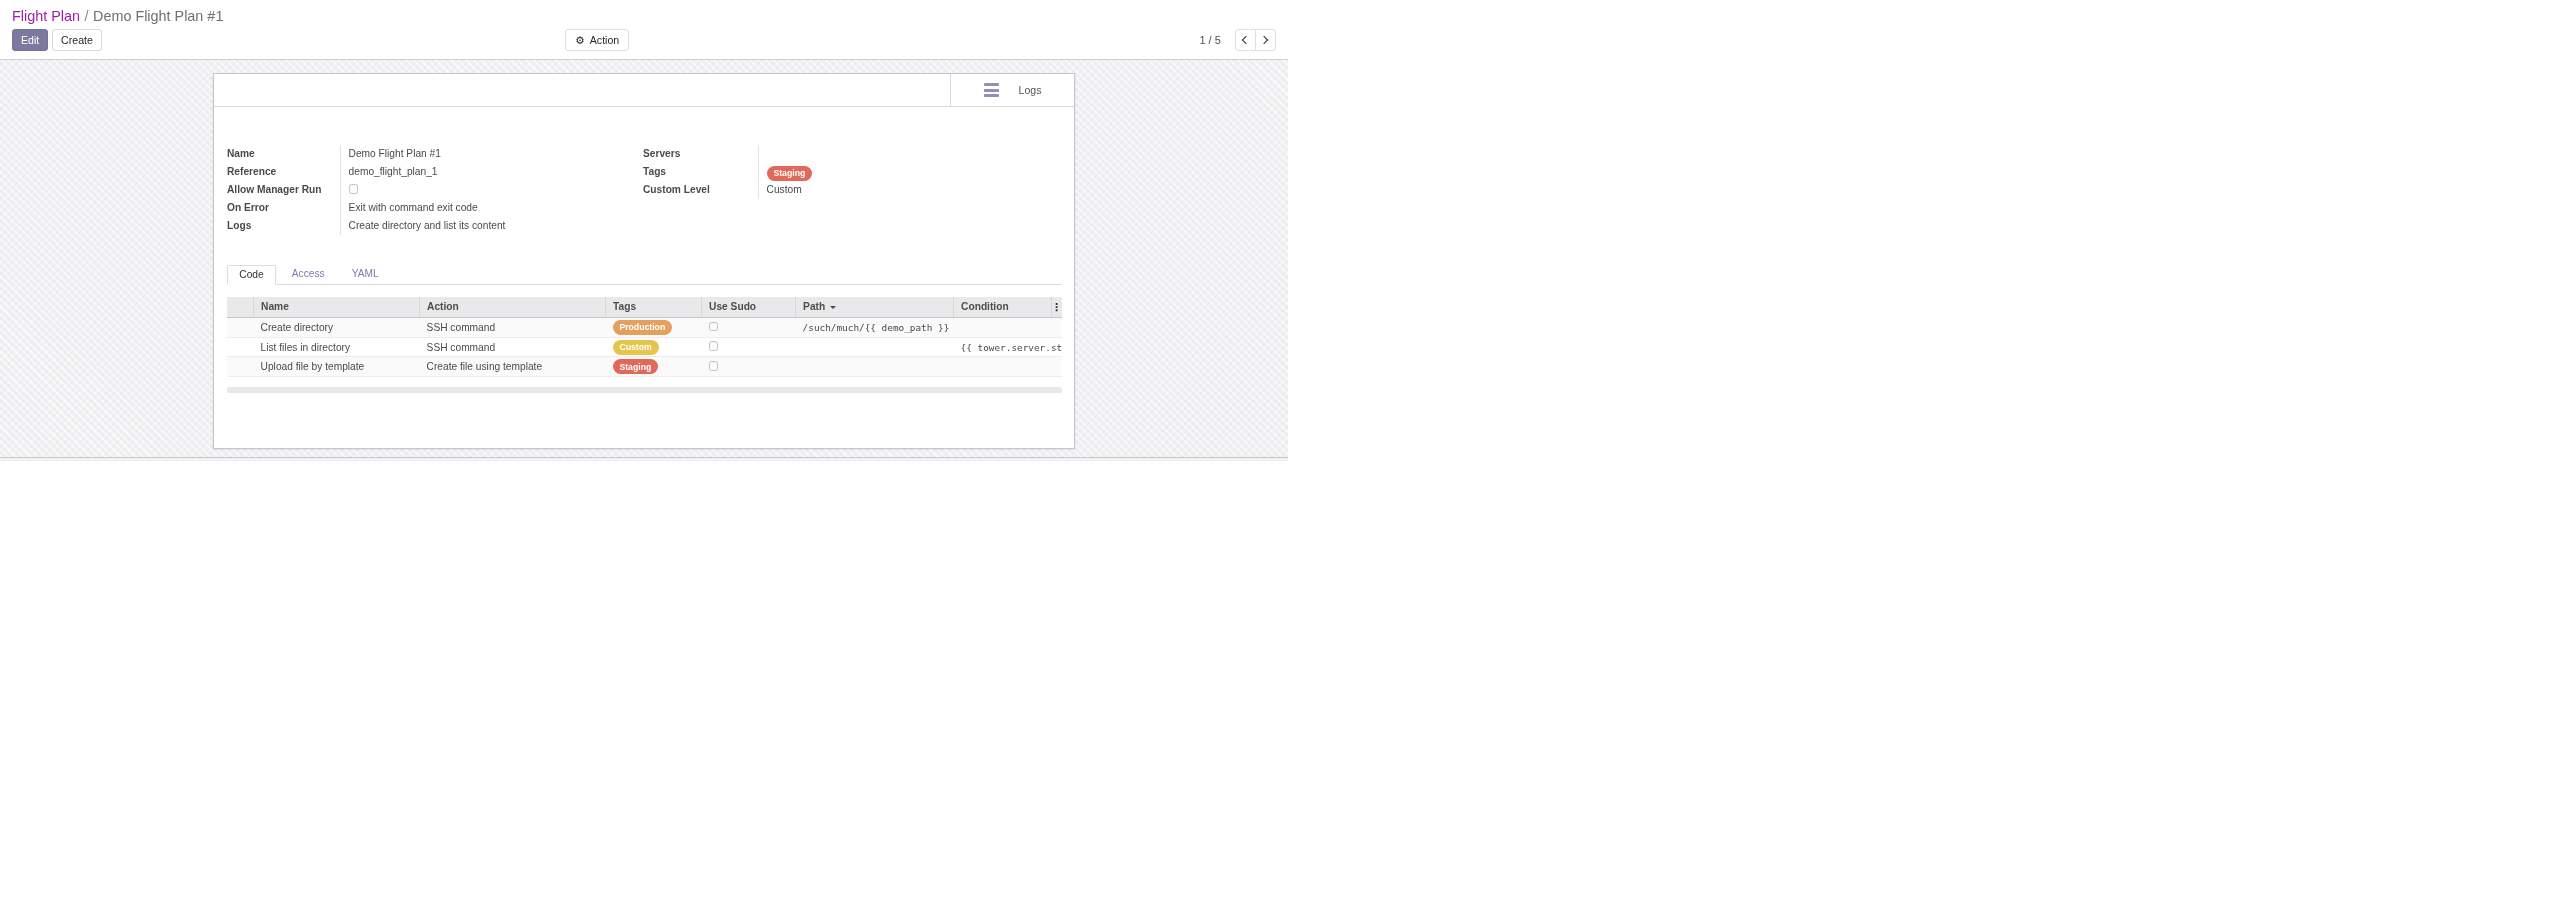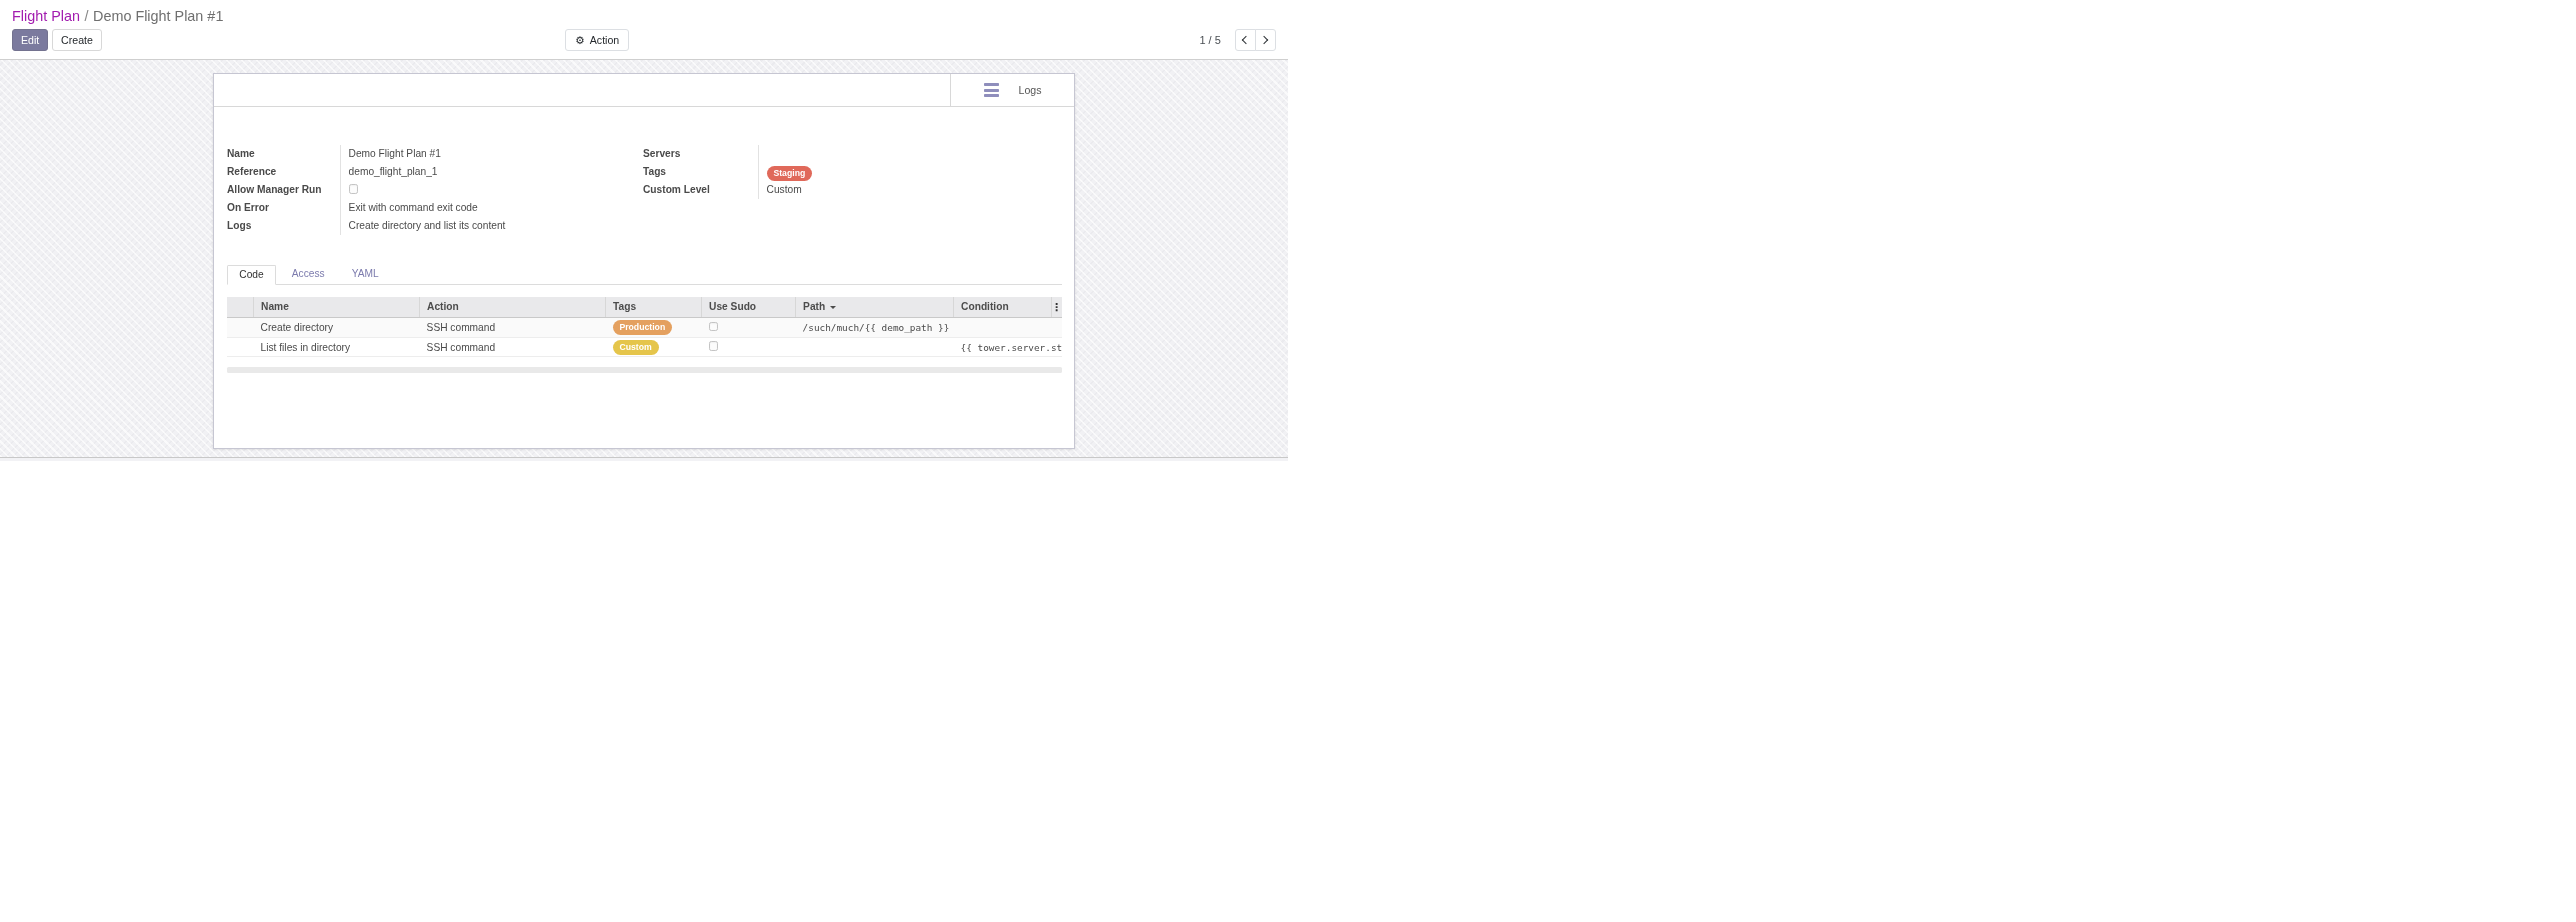--- a/index.html
+++ b/index.html
@@ -209,20 +209,29 @@
             </tr>
             <tr>
               <td></td>
               <td>List files in directory</td>
               <td>SSH command</td>
               <td><span class="badge" style="background-color: rgb(229, 197, 75);">Custom</span></td>
               <td><span class="cbx"></span></td>
               <td class="mono"></td>
               <td class="mono" colspan="2">{{ tower.server.sto</td>
             </tr>
+            <tr>
+              <td></td>
+              <td>Upload file by template</td>
+              <td>Create file using template</td>
+              <td><span class="badge" style="background-color: rgb(224, 105, 90);">Staging</span></td>
+              <td><span class="cbx"></span></td>
+              <td class="mono"></td>
+              <td class="mono" colspan="2"></td>
+            </tr>
           </tbody>
         </table>
         <div class="hscrollbar"></div>
       </div>
     </div>
   </div>
 </div>
 
 <div class="footer-strip"></div>
 

